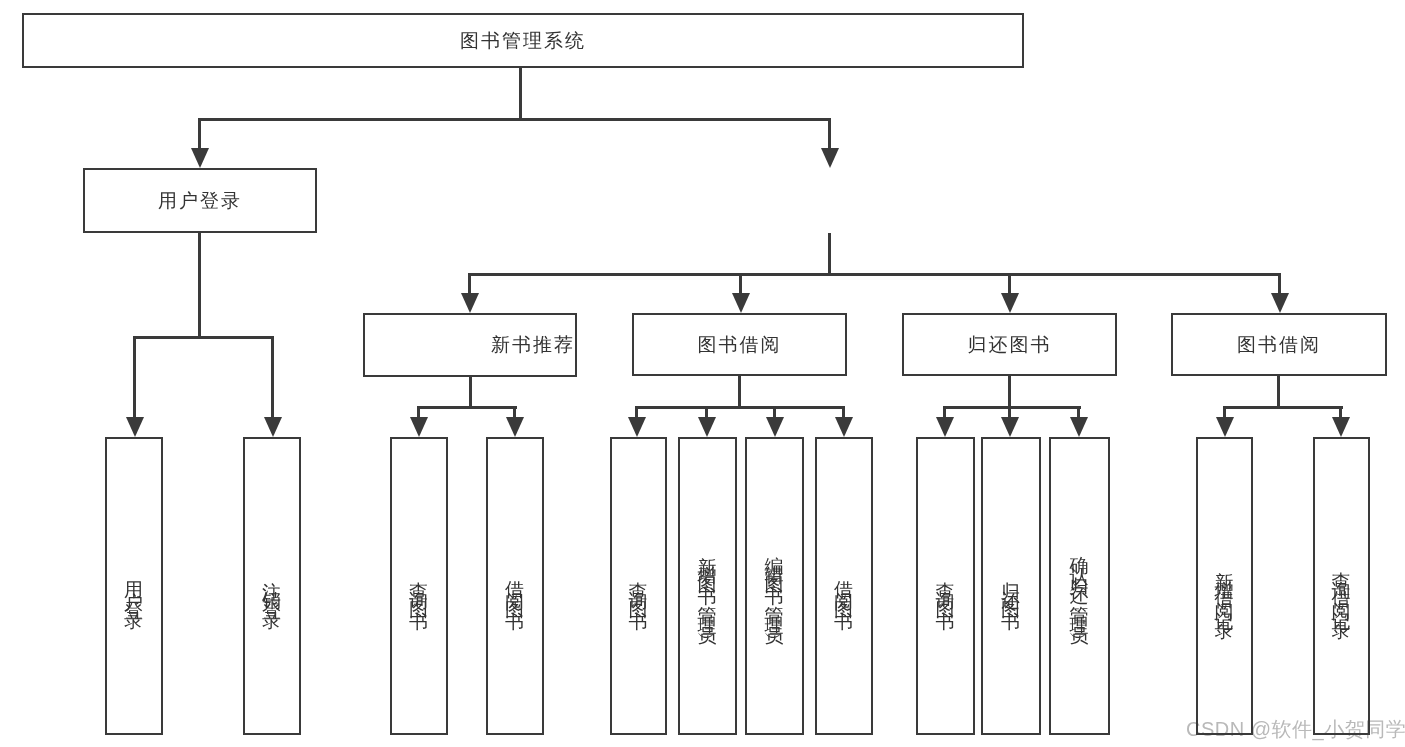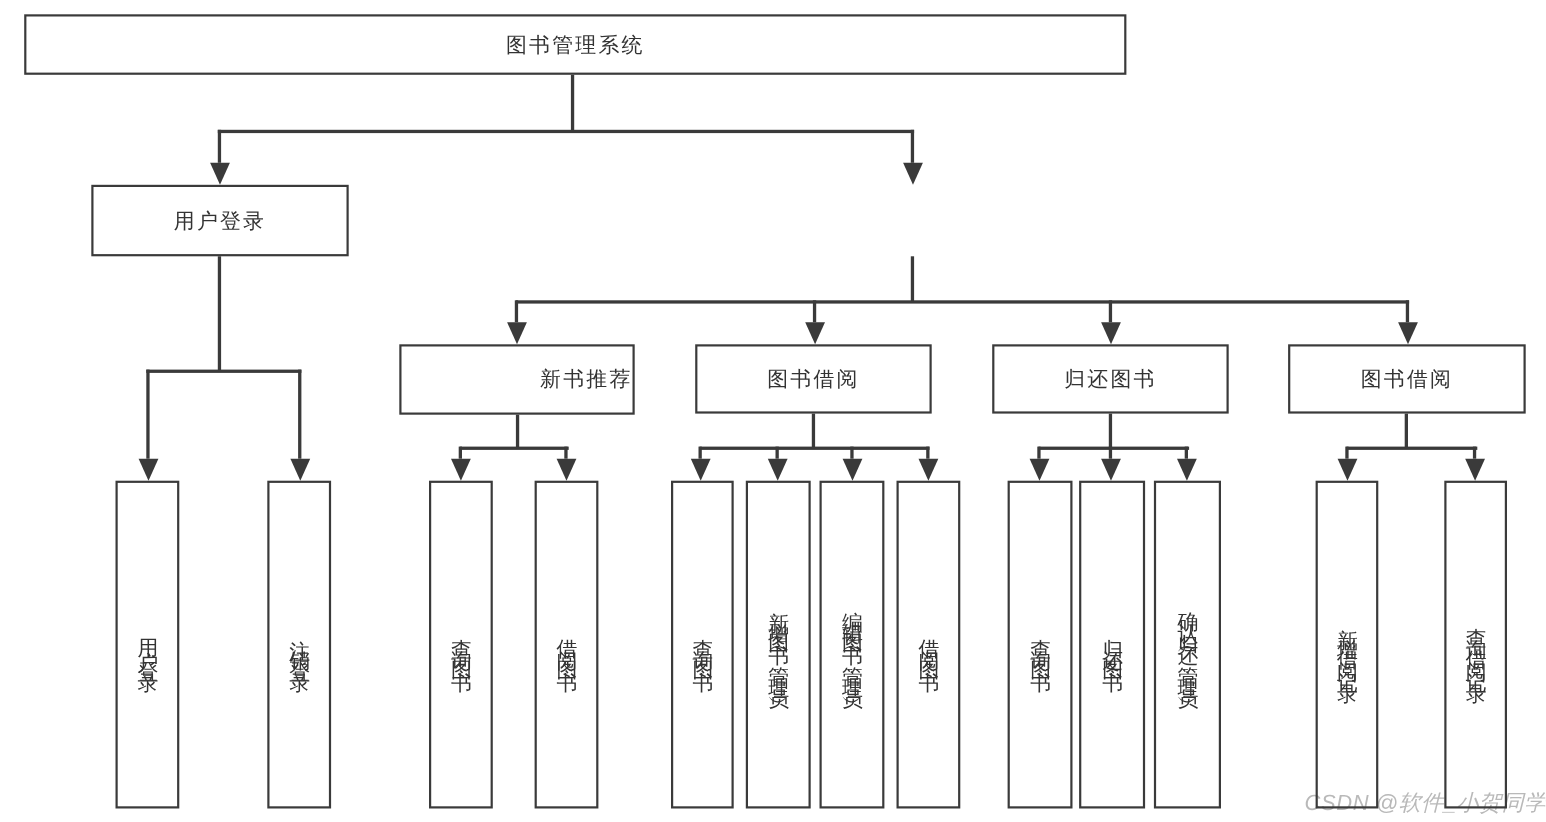--- a/index.html
+++ b/index.html
@@ -52,21 +52,20 @@
     border-right:9px solid transparent;
     border-top:20px solid #3a3a3a;
   }
   .watermark {
     position:absolute;
     left:1186px; top:716px;
     font-size:20px;
     letter-spacing:0.5px;
     color:#b9b9b9;
     white-space:nowrap;
-    font-style:italic;
   }
 </style>
 </head>
 <body>
 
 <div class="canvas">
 
   <div class="watermark">CSDN @软件_小贺同学</div>
 
   <div class="vl" style="left:519px; top:68px;  height:52px;"></div>

